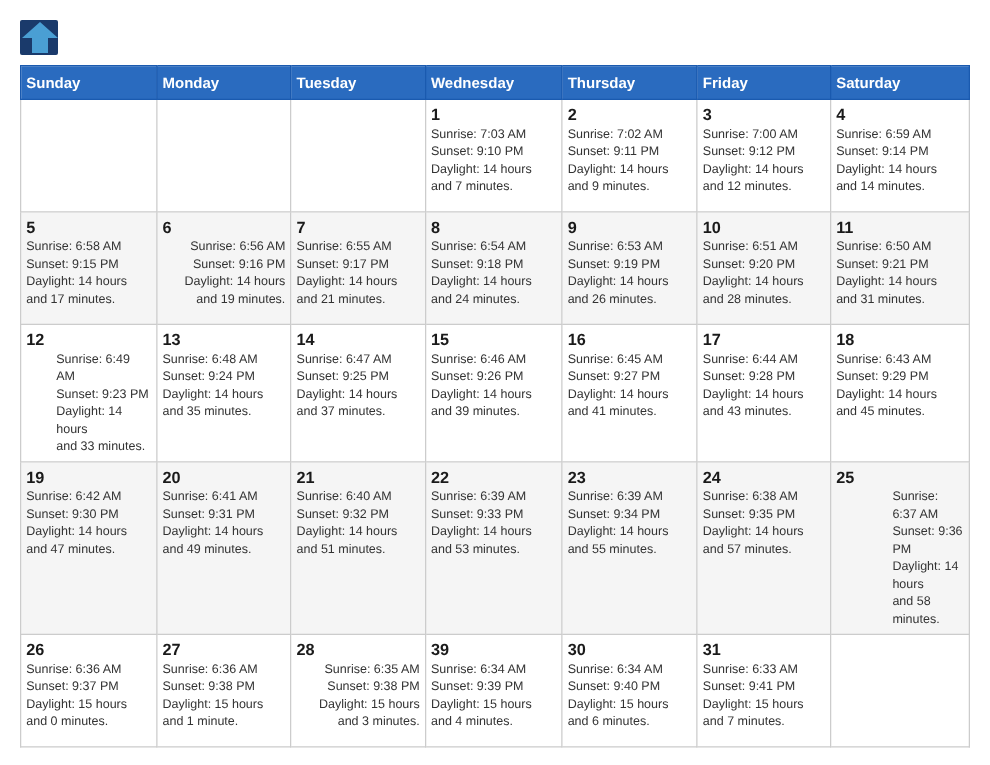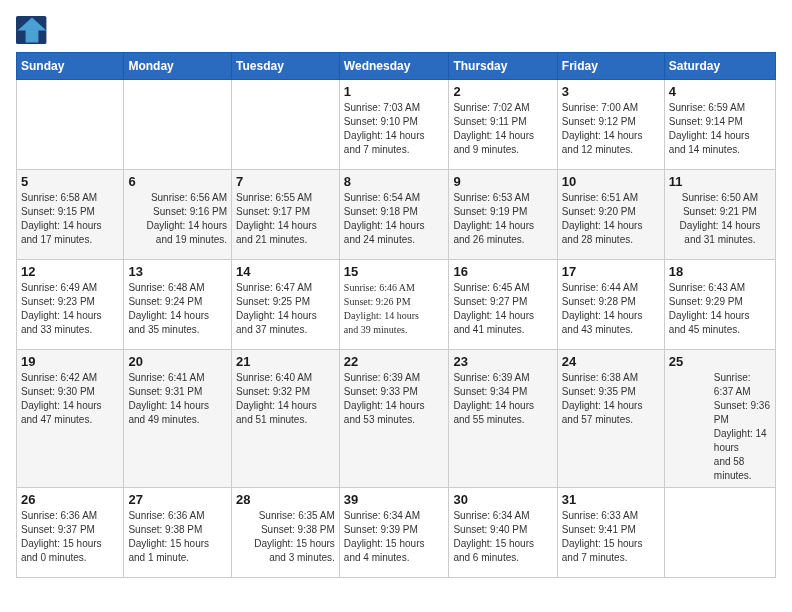--- a/index.html
+++ b/index.html
@@ -187,51 +187,51 @@
         </td>
         <td>
           <div class="day-number">10</div>
           <div class="day-info" style="white-space: pre-line;">Sunrise: 6:51 AM
 Sunset: 9:20 PM
 Daylight: 14 hours
 and 28 minutes.</div>
         </td>
         <td>
           <div class="day-number">11</div>
-          <div class="day-info" style="white-space: pre-line; text-align: center;">Sunrise: 6:50 AM
+          <div class="day-info" style="white-space: pre-line;">Sunrise: 6:50 AM
 Sunset: 9:21 PM
 Daylight: 14 hours
 and 31 minutes.</div>
         </td>
       </tr>
       <tr>
         <td>
           <div class="day-number">12</div>
-          <div class="day-info" style="white-space: pre-line;">Sunrise: 6:49 AM
+          <div class="day-info" style="white-space: pre-line; margin-left: 24px;">Sunrise: 6:49 AM
 Sunset: 9:23 PM
 Daylight: 14 hours
 and 33 minutes.</div>
         </td>
         <td>
           <div class="day-number">13</div>
           <div class="day-info" style="white-space: pre-line;">Sunrise: 6:48 AM
 Sunset: 9:24 PM
 Daylight: 14 hours
 and 35 minutes.</div>
         </td>
         <td>
           <div class="day-number">14</div>
           <div class="day-info" style="white-space: pre-line;">Sunrise: 6:47 AM
 Sunset: 9:25 PM
 Daylight: 14 hours
 and 37 minutes.</div>
         </td>
         <td>
           <div class="day-number">15</div>
-          <div class="day-info" style="white-space: pre-line; font-family: Liberation Serif, serif;">Sunrise: 6:46 AM
+          <div class="day-info" style="white-space: pre-line;">Sunrise: 6:46 AM
 Sunset: 9:26 PM
 Daylight: 14 hours
 and 39 minutes.</div>
         </td>
         <td>
           <div class="day-number">16</div>
           <div class="day-info" style="white-space: pre-line;">Sunrise: 6:45 AM
 Sunset: 9:27 PM
 Daylight: 14 hours
 and 41 minutes.</div>

